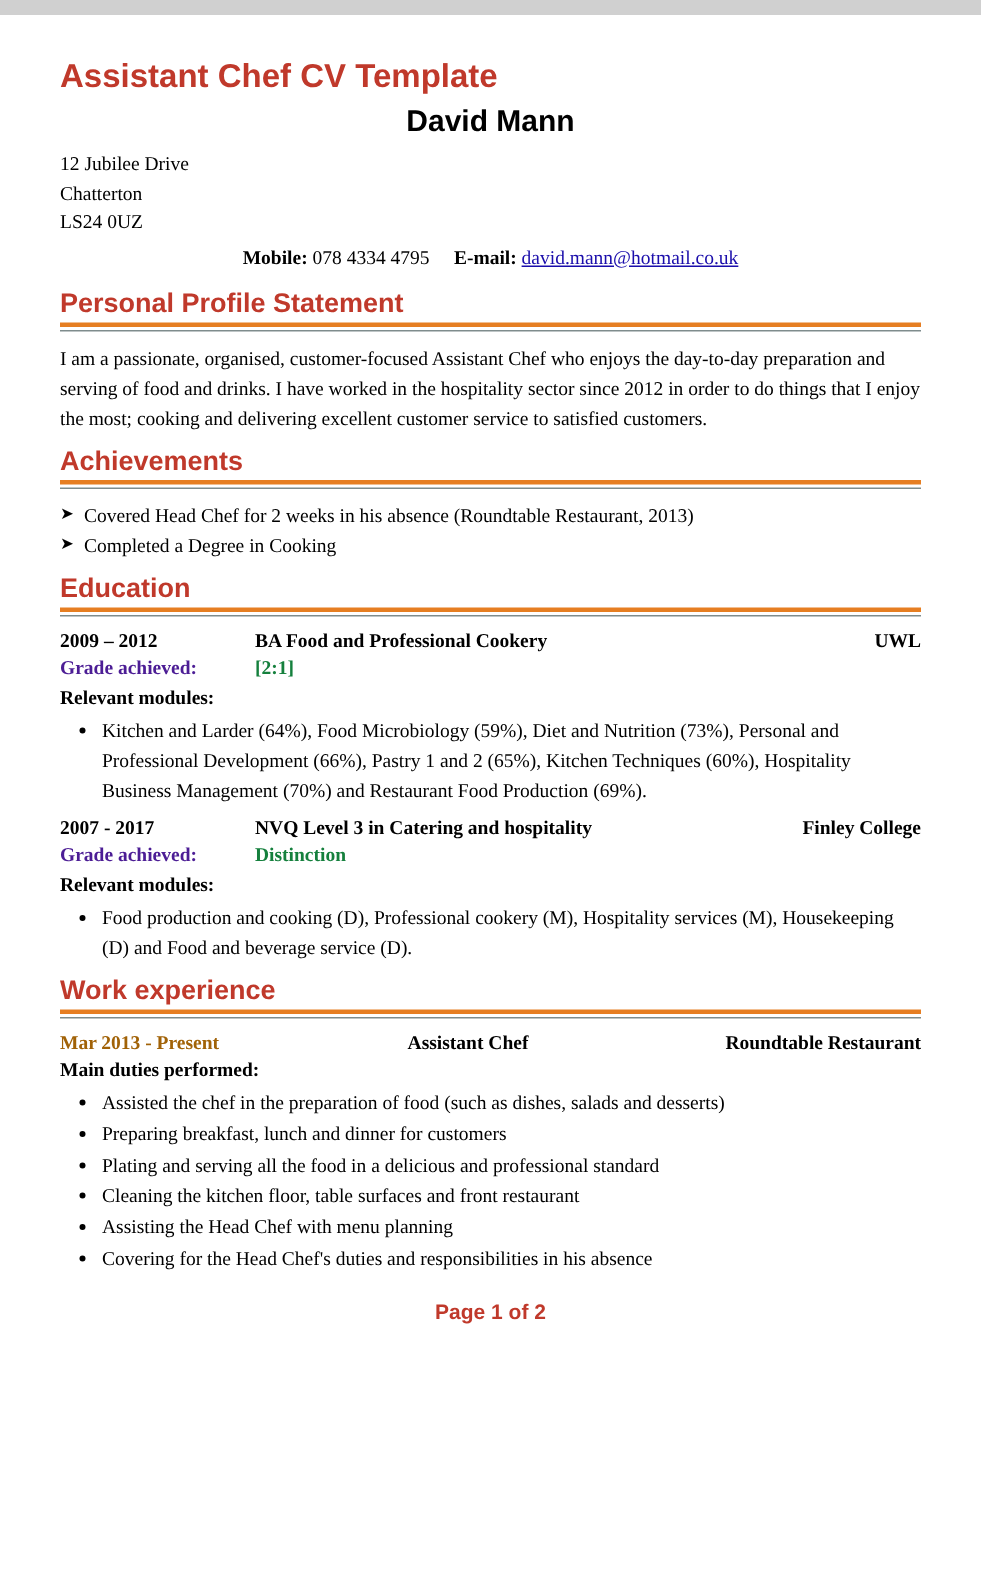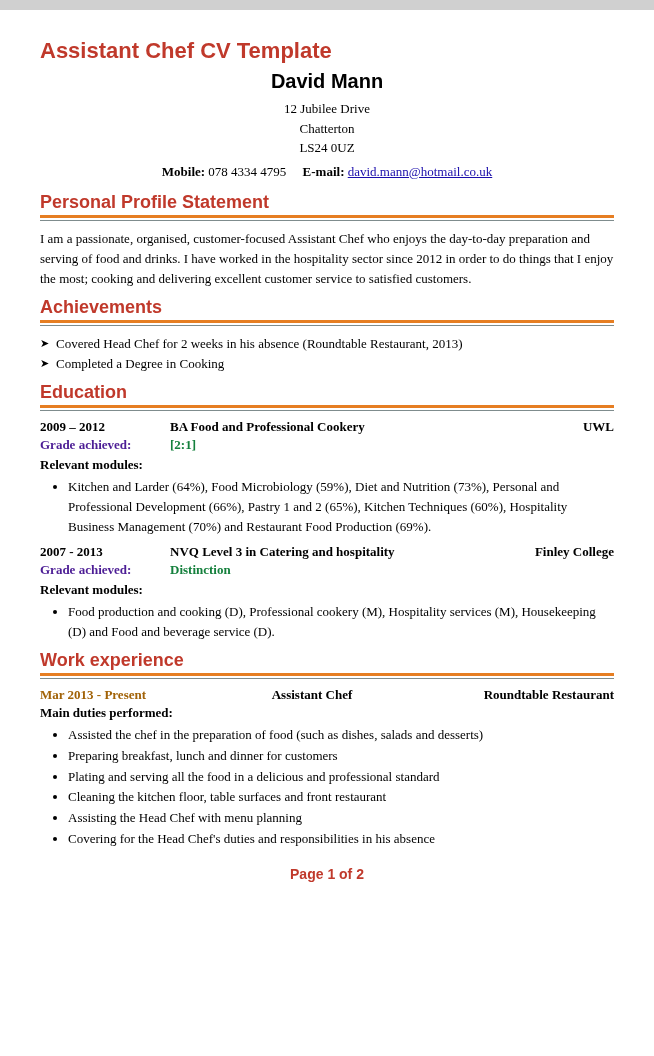--- a/index.html
+++ b/index.html
@@ -28,21 +28,20 @@
     }
     .name {
       text-align: center;
       font-size: 20px;
       font-weight: bold;
       color: #000;
       margin-bottom: 6px;
       font-family: Arial, sans-serif;
     }
     .address {
-      text-align: center;
       font-size: 13px;
       color: #000;
       line-height: 1.5;
       margin-bottom: 6px;
     }
     .contact-line {
       text-align: center;
       font-size: 13px;
       color: #000;
       margin-bottom: 12px;
@@ -265,21 +264,21 @@
     <div class="edu-grade-row">
       <span class="edu-grade-label">Grade achieved:</span>
       <span class="edu-grade-val">[2:1]</span>
     </div>
     <div class="relevant-modules-label">Relevant modules:</div>
     <ul class="modules-list">
       <li>Kitchen and Larder (64%), Food Microbiology (59%), Diet and Nutrition (73%), Personal and Professional Development (66%), Pastry 1 and 2 (65%), Kitchen Techniques (60%), Hospitality Business Management (70%) and Restaurant Food Production (69%).</li>
     </ul>
 
     <div class="edu-row">
-      <span class="edu-year">2007 - 2013</span>
+      <span class="edu-year">2007 - 2017</span>
       <span class="edu-qual">NVQ Level 3 in Catering and hospitality</span>
       <span class="edu-inst">Finley College</span>
     </div>
     <div class="edu-grade-row">
       <span class="edu-grade-label">Grade achieved:</span>
       <span class="edu-grade-val">Distinction</span>
     </div>
     <div class="relevant-modules-label">Relevant modules:</div>
     <ul class="modules-list">
       <li>Food production and cooking (D), Professional cookery (M), Hospitality services (M), Housekeeping (D) and Food and beverage service (D).</li>

